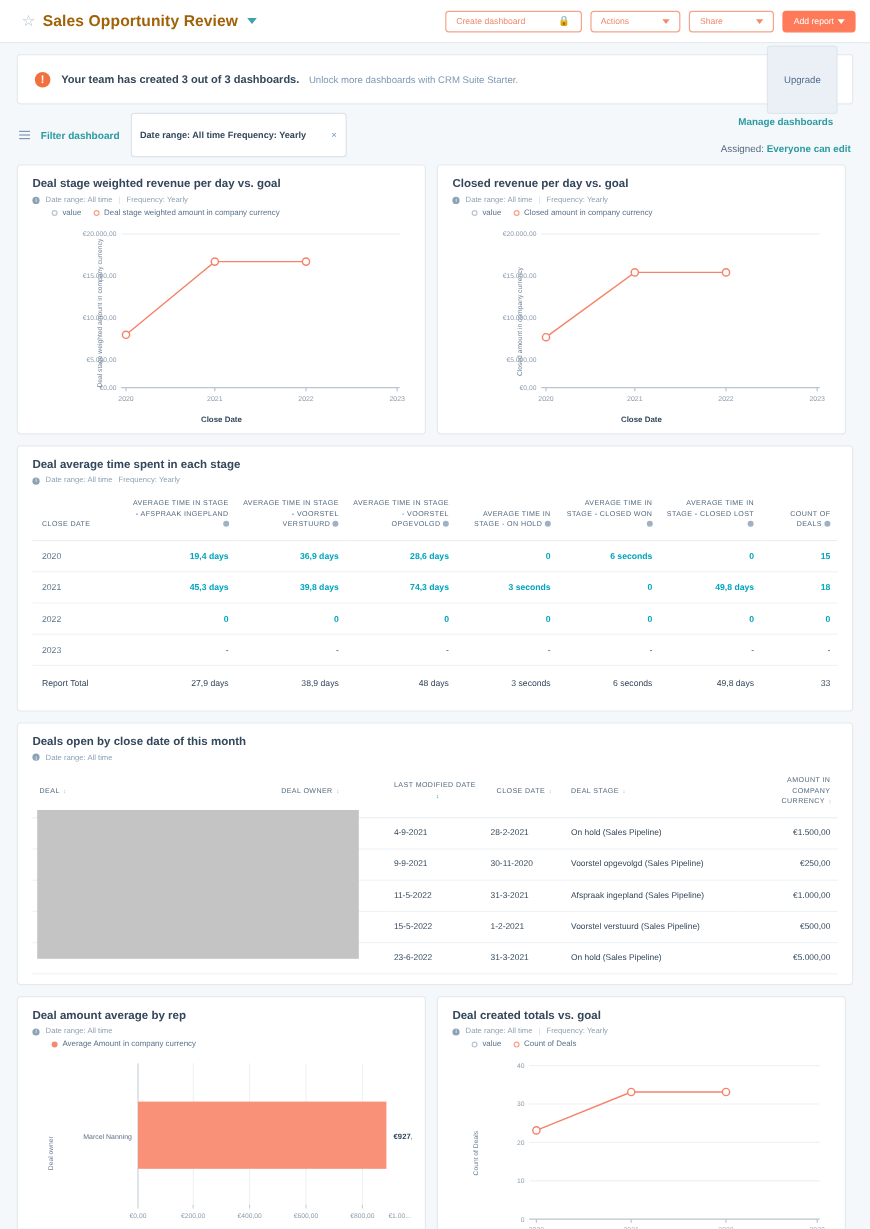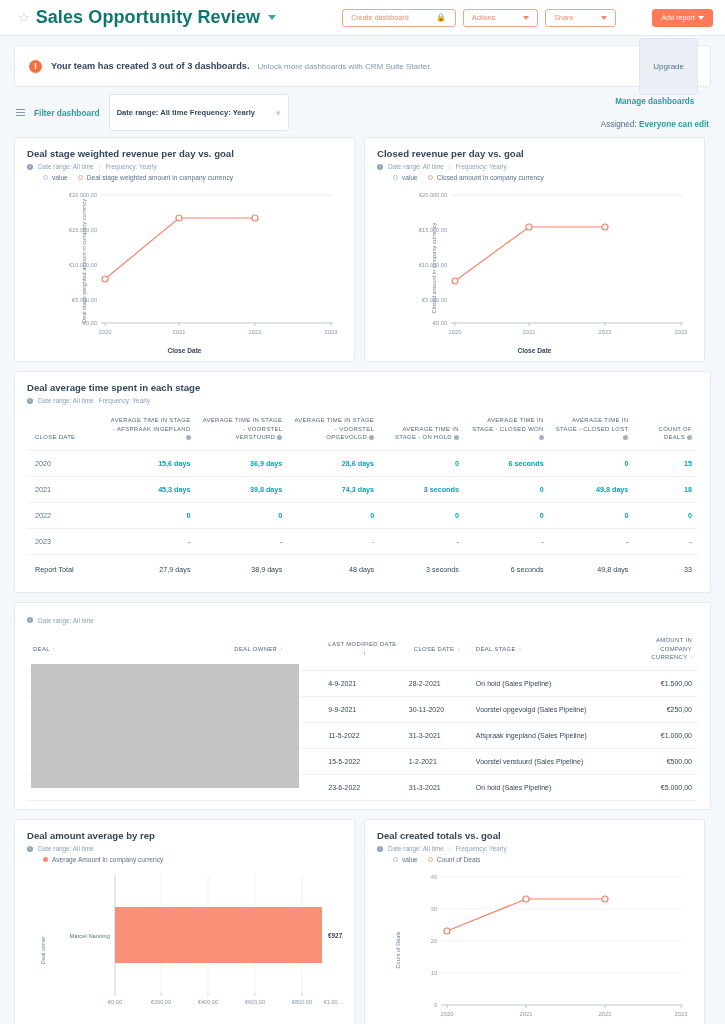--- a/index.html
+++ b/index.html
@@ -16,40 +16,40 @@
     height: 36px; background: #fff;
     border-bottom: 1px solid #e5eaef;
     display: flex; align-items: center;
     padding: 0 12px 0 18px;
   }
   .title-wrap { display: flex; align-items: center; gap: 6px; }
   .star {
     font-size: 13px; color: #b6c2cd; line-height: 1;
   }
   .dash-title {
-    font-size: 18px; font-weight: bold; color: #0f766e; letter-spacing: .1px;
+    font-size: 13px; font-weight: bold; color: #a16207; letter-spacing: .1px;
   }
   .caret-teal {
     width: 0; height: 0;
     border-left: 4px solid transparent; border-right: 4px solid transparent;
     border-top: 5px solid #3ba3ab; margin-left: 2px;
   }
   .topbar-actions {
     margin-left: auto; display: flex; align-items: center; gap: 7px;
   }
   .btn {
     font-size: 7.2px; height: 18px; padding: 0 8px;
     border-radius: 3px; display: flex; align-items: center; gap: 3px;
     cursor: pointer; white-space: nowrap;
   }
   .btn-ghost {
     border: 1px solid #f2a58b; color: #f08a6a; background: #fff; gap: 28px;
   }
   .btn-primary {
-    background: #ff7a59; border: 1px solid #ff7a59; color: #fff; margin-left: 29px;
+    background: #ff7a59; border: 1px solid #ff7a59; color: #fff;
   }
   .caret-sm {
     width: 0; height: 0;
     border-left: 3px solid transparent; border-right: 3px solid transparent;
     border-top: 4px solid currentColor;
   }
   .lock { font-size: 8px; color: #f2705a; }
 
   
   .banner-wrap { padding: 9px 14px 0 14px; }
@@ -368,21 +368,21 @@
             <th style="width:13%"><span>AVERAGE TIME IN STAGE - VOORSTEL OPGEVOLGD</span><span class="th-info"></span></th>
             <th style="width:12%"><span>AVERAGE TIME IN STAGE - ON HOLD</span><span class="th-info"></span></th>
             <th style="width:12%"><span>AVERAGE TIME IN STAGE - CLOSED WON</span><span class="th-info"></span></th>
             <th style="width:12%"><span>AVERAGE TIME IN STAGE - CLOSED LOST</span><span class="th-info"></span></th>
             <th style="width:9%"><span>COUNT OF DEALS</span><span class="th-info"></span></th>
           </tr>
         </thead>
         <tbody>
           <tr>
             <td class="first">2020</td>
-            <td class="val">15,6 days</td>
+            <td class="val">19,4 days</td>
             <td class="val">36,9 days</td>
             <td class="val">28,6 days</td>
             <td class="val">0</td>
             <td class="val">6 seconds</td>
             <td class="val">0</td>
             <td class="val">15</td>
           </tr>
           <tr>
             <td class="first">2021</td>
             <td class="val">45,3 days</td>
@@ -423,20 +423,21 @@
             <td>49,8 days</td>
             <td>33</td>
           </tr>
         </tbody>
       </table>
     </div>
   </div>
 
   <div class="row">
     <div class="card card-full">
+      <div class="card-title">Deals open by close date of this month</div>
       <div class="meta-row">
         <span class="info-dot">i</span>
         <span>Date range: All time</span>
       </div>
       <div class="deals-table">
         <table>
           <thead>
             <tr>
               <th style="width:30%"><span>DEAL</span><span class="sort-ico">↕</span></th>
               <th style="width:14%"><span>DEAL OWNER</span><span class="sort-ico">↕</span></th>

